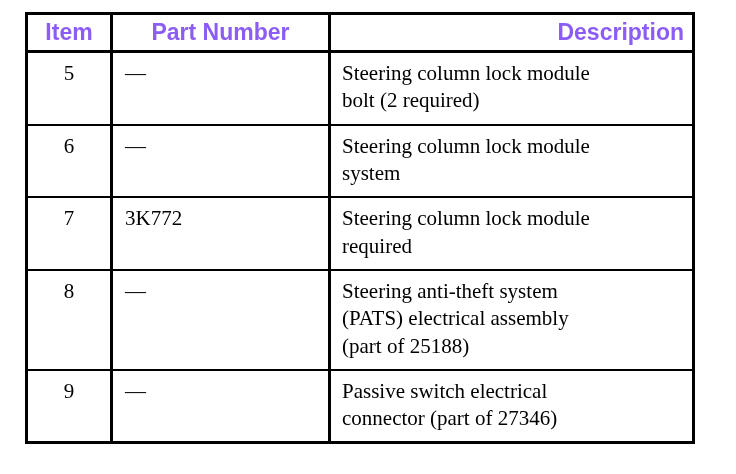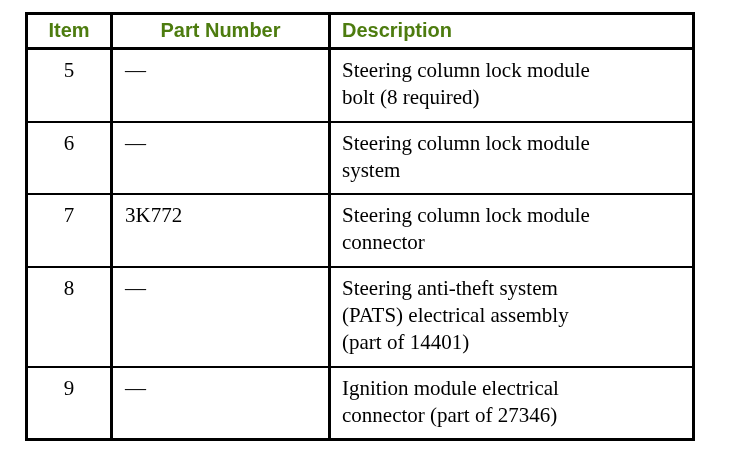--- a/index.html
+++ b/index.html
@@ -35,32 +35,32 @@
   }
 
   .parts-table col.c-item  { width: 85px; }
   .parts-table col.c-part  { width: 218px; }
   .parts-table col.c-desc  { width: 364px; }
 
   
   .parts-table thead th {
     font-family: "Liberation Sans", "DejaVu Sans", sans-serif;
     font-weight: bold;
-    font-size: 20px;
+    font-size: 23px;
     line-height: 1.05;
-    color: #4d7c0f;
+    color: #8b5cf6;
     padding: 5px 8px 6px 8px;
     border-right: 3px solid #000000;
     border-bottom: 3px solid #000000;
     vertical-align: middle;
     white-space: nowrap;
   }
   .parts-table thead th.th-item { text-align: center; padding-left: 6px; padding-right: 6px; }
   .parts-table thead th.th-part { text-align: center; margin-top: 33px; }
-  .parts-table thead th.th-desc { text-align: left; padding-left: 11px; border-right: none; }
+  .parts-table thead th.th-desc { text-align: right; padding-left: 11px; border-right: none; }
 
   
   .parts-table tbody td {
     font-family: "Liberation Serif", "DejaVu Serif", serif;
     font-size: 21px;
     line-height: 1.30;
     color: #000000;
     border-right: 3px solid #000000;
     border-bottom: 2px solid #000000;
     vertical-align: top;
@@ -105,52 +105,52 @@
         <th class="th-desc">Description</th>
       </tr>
     </thead>
     <tbody id="table-body">
 
     <tr>
           <td class="cell-item">5</td>
           <td class="cell-part">—</td>
           <td class="cell-desc">
             <span class="desc-line">Steering column lock module</span>
-            <span class="desc-line">bolt (8 required)</span>
+            <span class="desc-line">bolt (2 required)</span>
           </td>
         </tr>
         <tr>
           <td class="cell-item">6</td>
           <td class="cell-part">—</td>
           <td class="cell-desc">
             <span class="desc-line">Steering column lock module</span>
             <span class="desc-line">system</span>
           </td>
         </tr>
         <tr>
           <td class="cell-item">7</td>
           <td class="cell-part">3K772</td>
           <td class="cell-desc">
             <span class="desc-line">Steering column lock module</span>
-            <span class="desc-line">connector</span>
+            <span class="desc-line">required</span>
           </td>
         </tr>
         <tr>
           <td class="cell-item">8</td>
           <td class="cell-part">—</td>
           <td class="cell-desc">
             <span class="desc-line">Steering anti-theft system</span>
             <span class="desc-line">(PATS) electrical assembly</span>
-            <span class="desc-line">(part of 14401)</span>
+            <span class="desc-line">(part of 25188)</span>
           </td>
         </tr>
         <tr>
           <td class="cell-item">9</td>
           <td class="cell-part">—</td>
           <td class="cell-desc">
-            <span class="desc-line">Ignition module electrical</span>
+            <span class="desc-line">Passive switch electrical</span>
             <span class="desc-line">connector (part of 27346)</span>
           </td>
         </tr>
       </tbody>
   </table>
 
 </div>
 
 </body></html>

